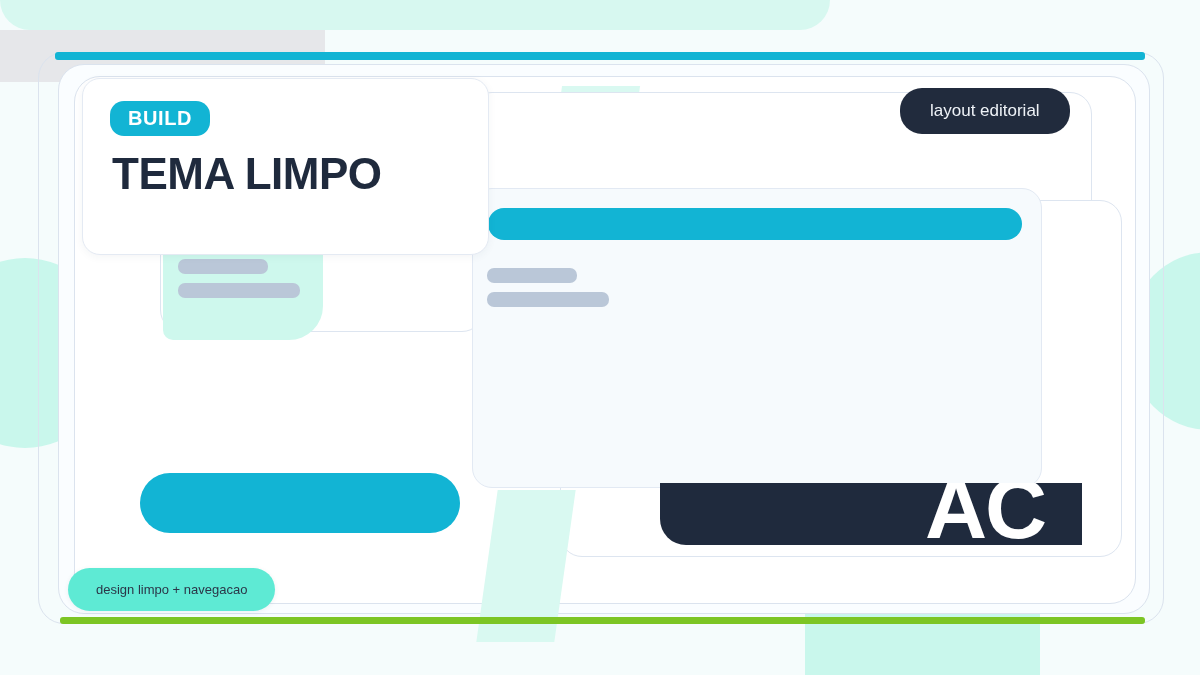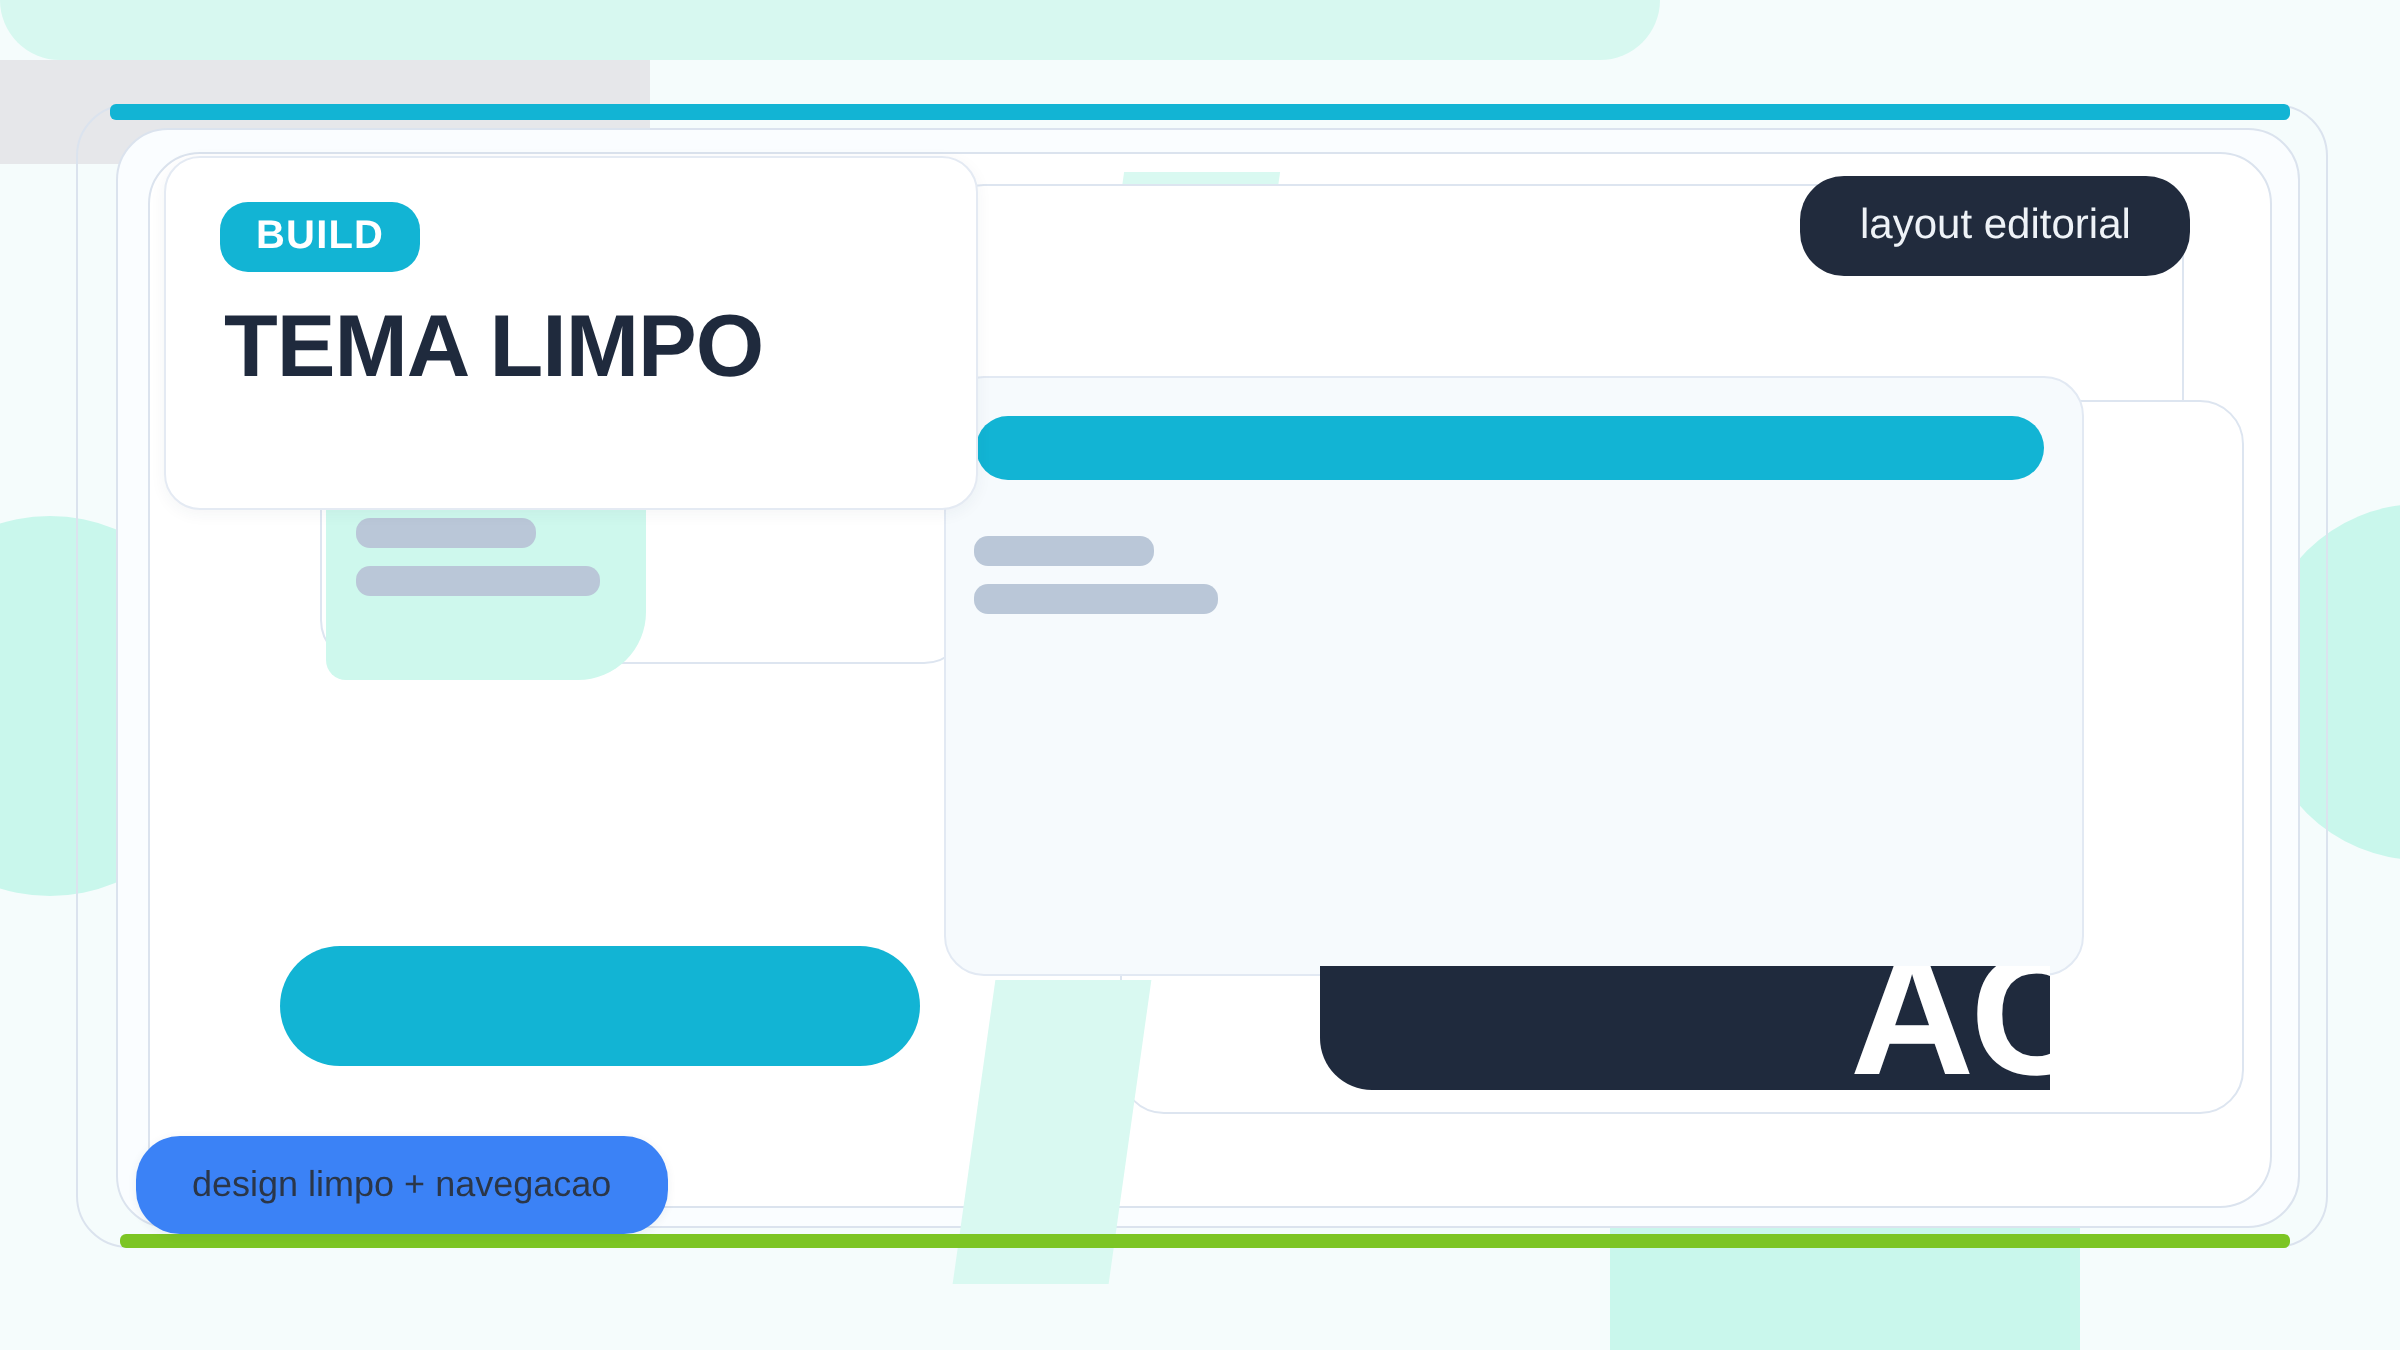--- a/index.html
+++ b/index.html
@@ -50,32 +50,32 @@
   .sk{position:absolute;background:#bac7d8;border-radius:7px;}
   .sk-p1{left:487px;top:268px;width:90px;height:15px;}
   .sk-p2{left:487px;top:292px;width:122px;height:15px;}
   .sk-l1{left:178px;top:259px;width:90px;height:15px;}
   .sk-l2{left:178px;top:283px;width:122px;height:15px;}
 
   
   .cta{position:absolute;left:140px;top:473px;width:320px;height:60px;background:#12b4d4;border-radius:30px;}
 
   
-  .dark-block{position:absolute;left:660px;top:483px;width:365px;height:62px;background:#1f2a3d;border-bottom-left-radius:26px;overflow:hidden;}
+  .dark-block{position:absolute;left:660px;top:483px;width:422px;height:62px;background:#1f2a3d;border-bottom-left-radius:26px;overflow:hidden;}
   .dark-letters{position:absolute;left:265px;top:-18px;font-size:86px;font-weight:bold;color:#ffffff;letter-spacing:-2px;line-height:1;white-space:nowrap;}
 
   
   .hero{position:absolute;left:82px;top:78px;width:405px;height:175px;background:#ffffff;border:1px solid #e4eaf3;border-radius:18px;box-shadow:0 2px 8px rgba(30,50,80,.05);}
   .badge{position:absolute;left:110px;top:101px;padding:6px 18px;background:#12b4d4;color:#fff;border-radius:14px;font-size:20px;font-weight:bold;letter-spacing:.6px;}
   .hero-title{position:absolute;left:112px;top:152px;font-size:44px;font-weight:bold;color:#1f2a3d;letter-spacing:-.5px;line-height:1;text-align:center;}
   .hero-sub{position:absolute;left:113px;top:214px;font-size:17px;color:#55616f;}
 
   
-  .pill-dark{position:absolute;left:900px;top:88px;padding:13px 30px;background:#212b3d;color:#eef2f7;border-radius:22px;font-size:21px;}
-  .pill-light{position:absolute;left:68px;top:568px;padding:14px 28px;background:#3b82f6;color:#2b3648;border-radius:22px;font-size:18px;box-shadow:0 1px 5px rgba(30,50,80,.07);}
+  .pill-dark{position:absolute;left:900px;top:88px;padding:13px 30px;background:#212b3d;color:#eef2f7;border-radius:22px;font-size:17px;}
+  .pill-light{position:absolute;left:68px;top:568px;padding:14px 28px;background:#5eead4;color:#2b3648;border-radius:22px;font-size:13px;box-shadow:0 1px 5px rgba(30,50,80,.07);}
 </style>
 </head>
 <body>
 
 <div class="stage">
 
   <div class="blob blob-left"></div>
   <div class="blob blob-right"></div>
   <div class="mint-rect-bottom blob"></div>
 

